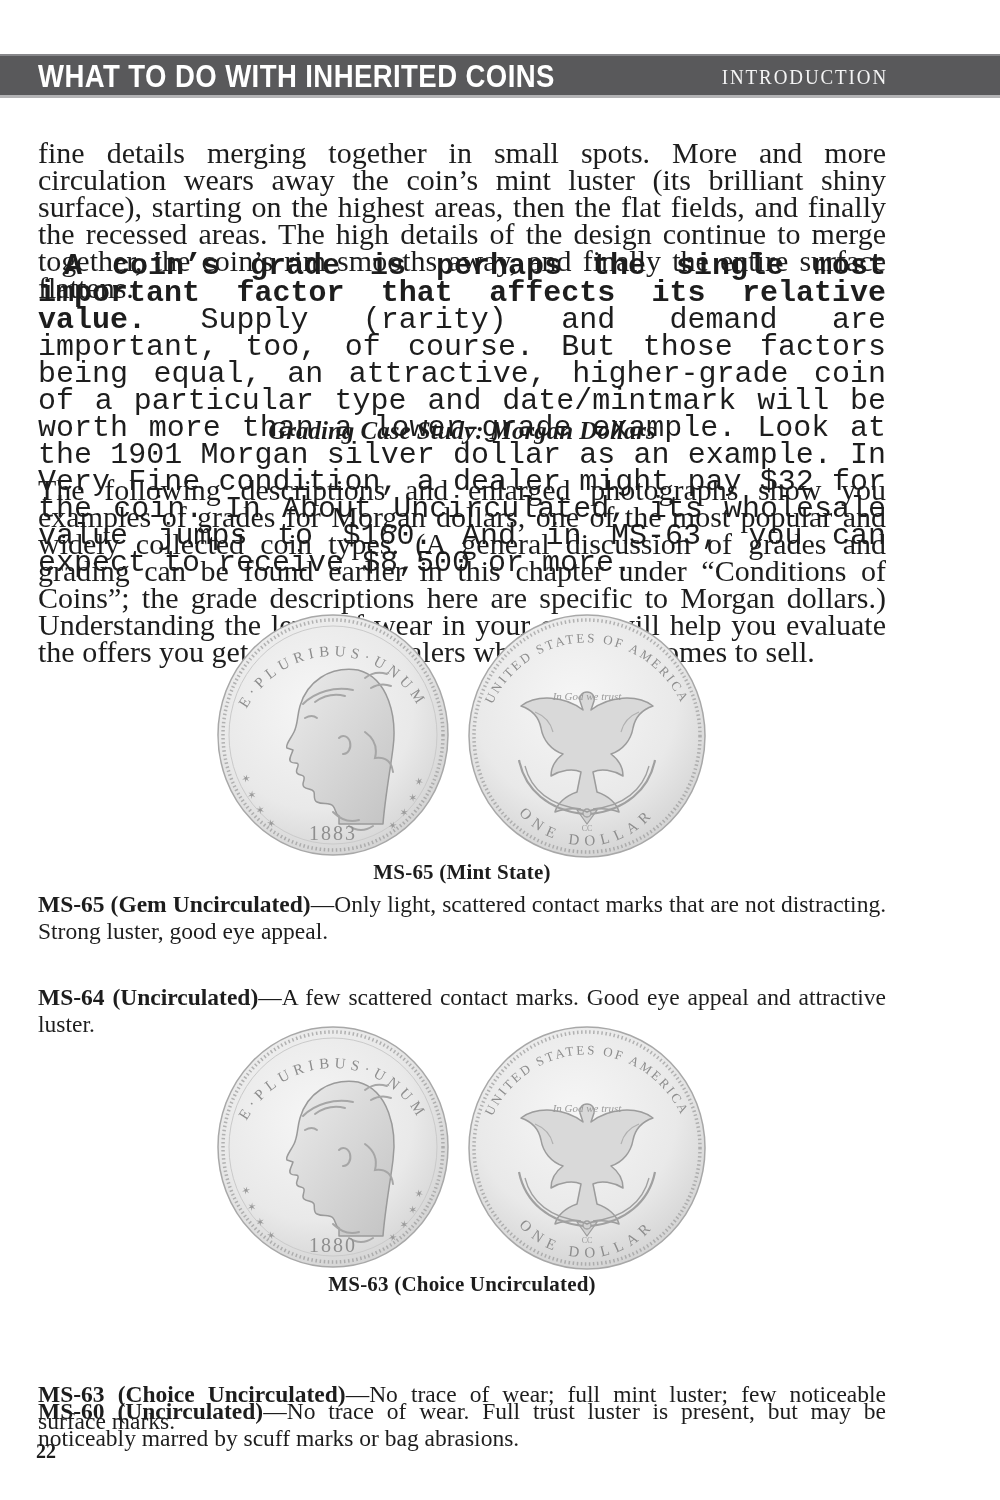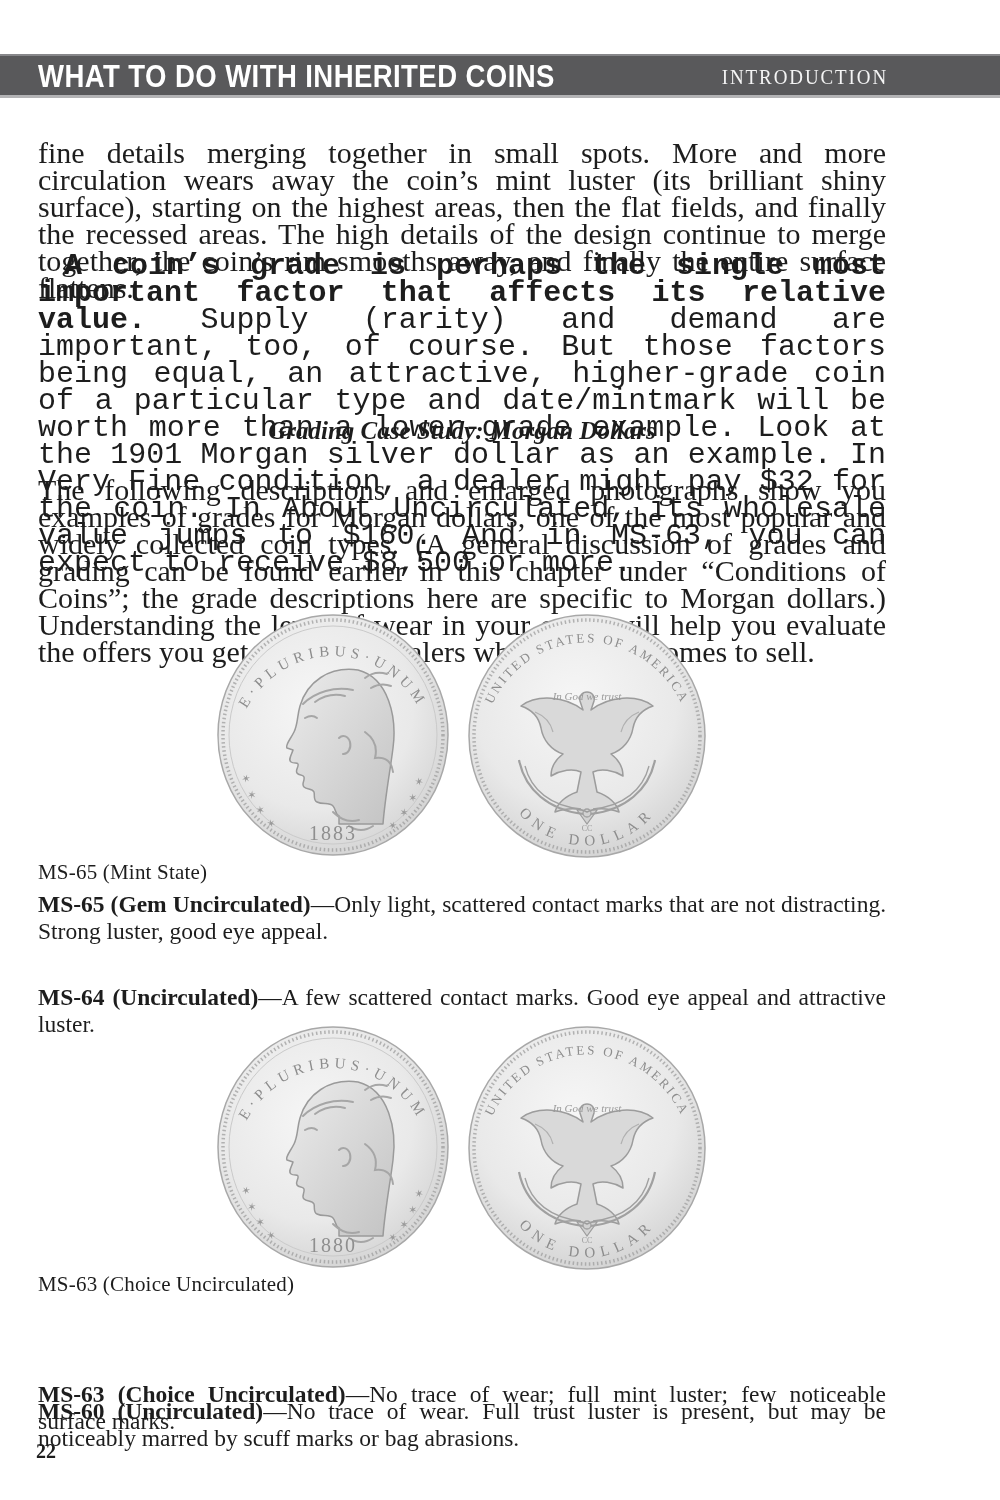--- a/index.html
+++ b/index.html
@@ -34,22 +34,22 @@
   .indent { text-indent:26px;font-family:Liberation Mono, monospace; }
   .case-heading {
     position:absolute; left:38px; width:848px; text-align:center;
     font-size:25px; line-height:28px; font-weight:700; font-style:italic;
   }
   .figure-row {
     position:absolute; left:38px; width:848px;
     display:flex; justify-content:center; align-items:flex-start; gap:14px;
   }
   .figure-caption {
-    position:absolute; left:38px; width:848px; 
-    font-size:21px; line-height:24px; font-weight:400; letter-spacing:0.2px;
+    position:absolute; left:38px; width:848px; text-align:center;
+    font-size:21px; line-height:24px; font-weight:700; letter-spacing:0.2px;
   }
   .grade { position:absolute; left:38px; width:848px;
     font-size:23.5px; line-height:27px; text-align:justify; }
   .grade b { font-weight:700; }
   .page-number { position:absolute; left:36px; top:1432px;
     font-size:20px; font-weight:700; }
   
   .coin-legend   { fill:#8d8d8d; font-family:"Liberation Serif", serif; }
   .coin-motto    { fill:#9b9b9b; font-family:"Liberation Serif", serif; font-style:italic; }
   .coin-stars    { fill:#9a9a9a; }

